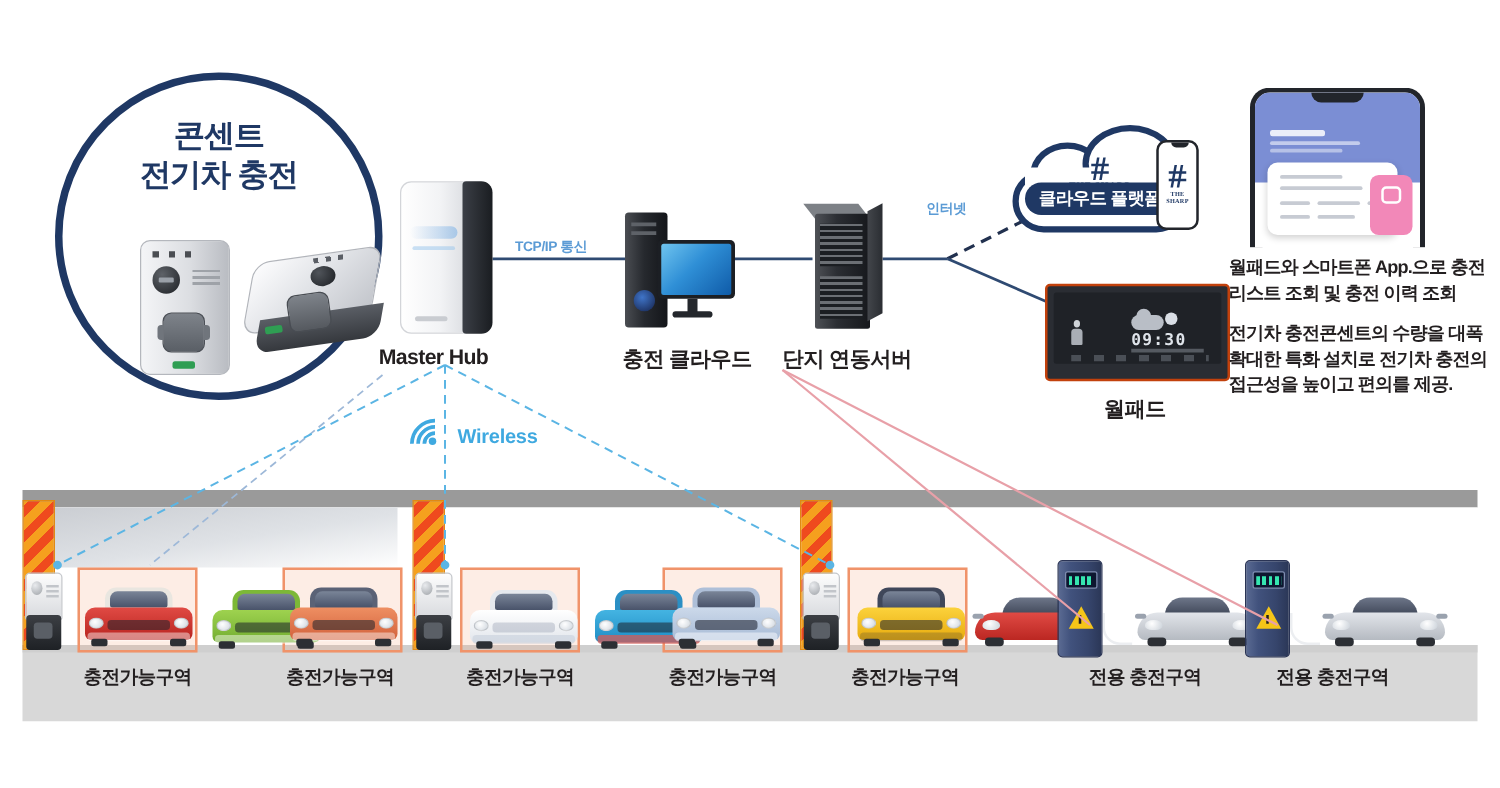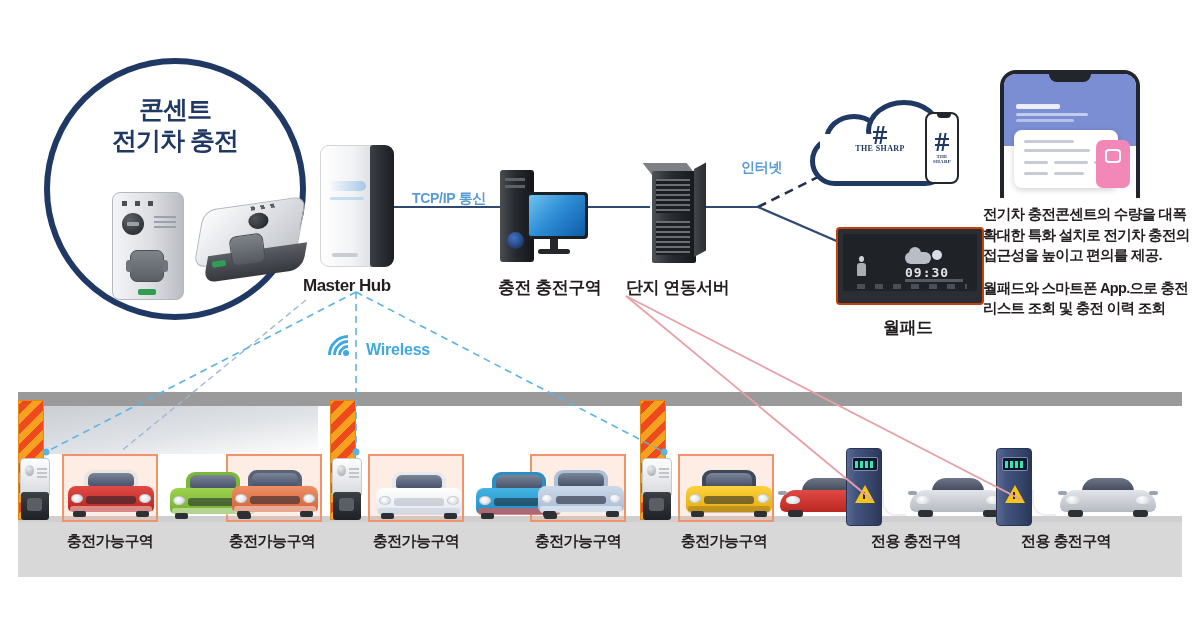--- a/index.html
+++ b/index.html
@@ -232,21 +232,21 @@
   #wp-cloudicon::before{content:"";position:absolute;left:4px;top:-5px;width:12px;height:12px;border-radius:50%;background:#b9bec6;}
   #wp-sun{position:absolute;left:27px;top:-2px;width:10px;height:10px;border-radius:50%;background:#d9dee5;}
   #wp-time{position:absolute;left:0;top:13px;font-size:13px;font-weight:700;color:#dfe4ea;letter-spacing:1px;
      font-family:"DejaVu Sans Mono",monospace;}
   #wp-sub{position:absolute;left:0;top:27px;width:58px;height:3px;background:#555a61;}
   #wp-icons{position:absolute;left:14px;bottom:2px;width:110px;height:5px;
      background:repeating-linear-gradient(to right,#4a4f56 0 8px,transparent 8px 18px);}
 
   
   .nodelabel{position:absolute;font-size:17px;font-weight:700;color:#231f20;white-space:nowrap;letter-spacing:-.5px;}
-  .linklabel{position:absolute;font-size:14px;font-weight:700;color:#5b9bd5;white-space:nowrap;letter-spacing:-.3px;}
+  .linklabel{position:absolute;font-size:11px;font-weight:700;color:#5b9bd5;white-space:nowrap;letter-spacing:-.3px;}
   #wireless-label{position:absolute;left:366px;top:341px;font-size:16px;font-weight:700;color:#3fa9e0;letter-spacing:-.2px;}
   #wifi-ico{position:absolute;left:326px;top:336px;width:38px;height:28px;}
   #wifi-ico .arc{position:absolute;border:3px solid #3fa9e0;border-bottom-color:transparent;
      border-left-color:transparent;border-right-color:transparent;border-radius:50%;}
   #wifi-ico .dot{position:absolute;left:17px;top:14px;width:6px;height:6px;border-radius:50%;background:#3fa9e0;}
 
   
   #desc{position:absolute;left:983px;top:204px;width:212px;color:#231f20;font-size:14.5px;
      font-weight:600;line-height:1.42;letter-spacing:-.7px;}
   #desc p{margin:0 0 12px 0;}
@@ -513,40 +513,41 @@
       <div class="tslot"></div>
       <div class="tslot2"></div>
       <div class="tpwr"></div>
     </div>
     <div class="mon">
       <div class="mscr"></div>
     </div>
     <div class="mstand"></div>
     <div class="mbase"></div>
   </div>
-  <div class="nodelabel" style="left:498px;top:276px;">충전 충전구역</div>
+  <div class="nodelabel" style="left:498px;top:276px;">충전 클라우드</div>
 
   <div id="server2">
     <div class="topf"></div>
     <div class="face"></div>
     <div class="rside"></div>
     <div class="vents"></div>
     <div class="vents2"></div>
   </div>
   <div class="nodelabel" style="left:626px;top:276px;">단지 연동서버</div>
 
   <div id="cloud">
     <div class="c2"></div>
     <div class="c3"></div>
     <div class="c1"></div>
     <div class="mask"></div>
     <div class="brand">
       <span class="sharpmark"><i></i><i></i><b></b><b></b></span><br>
       <span>THE SHARP</span>
     </div>
+    <div class="pill">클라우드 플랫폼</div>
   </div>
 
   <div id="phone-sm">
     <div class="notch"></div>
     <div class="mk">
       <span class="sharpmark"><i></i><i></i><b></b><b></b></span>
     </div>
     <div class="lbl">THE SHARP</div>
   </div>
 
@@ -594,17 +595,17 @@
 
   <div id="wifi-ico">
     <div class="arc" style="left:12px;top:9px;width:14px;height:14px;transform:rotate(-45deg);"></div>
     <div class="arc" style="left:7px;top:4px;width:24px;height:24px;transform:rotate(-45deg);"></div>
     <div class="arc" style="left:2px;top:-1px;width:34px;height:34px;transform:rotate(-45deg);"></div>
     <div class="dot"></div>
   </div>
   <div id="wireless-label">Wireless</div>
 
   <div id="desc">
+    <p>월패드와 스마트폰 App.으로 충전 리스트 조회 및 충전 이력 조회</p>
     <p>전기차 충전콘센트의 수량을 대폭 확대한 특화 설치로 전기차 충전의 접근성을 높이고 편의를 제공.</p>
-    <p>월패드와 스마트폰 App.으로 충전 리스트 조회 및 충전 이력 조회</p>
   </div>
 
 </div>
 
 </body></html>

